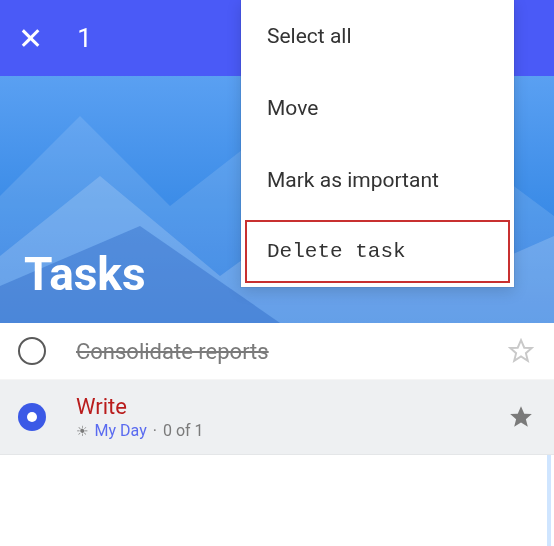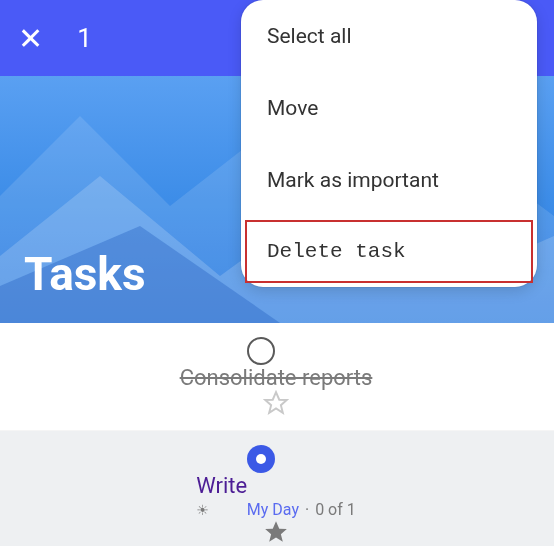--- a/index.html
+++ b/index.html
@@ -5,35 +5,35 @@
   * { box-sizing: border-box; margin: 0; padding: 0; }
   html, body { width: 554px; height: 546px; font-family: -apple-system, BlinkMacSystemFont, "Segoe UI", Roboto, sans-serif; overflow: hidden; background: #fff; }
   .screen { position: relative; width: 554px; height: 546px; }
   .topbar { position: absolute; top: 0; left: 0; right: 0; height: 76px; background: #4a5af7; display: flex; align-items: center; padding-left: 18px; color: #fff; }
   .close-x { font-size: 30px; font-weight: 400; margin-right: 34px; }
   .sel-count { font-size: 26px; font-weight: 400; }
   .hero { position: absolute; top: 76px; left: 0; right: 0; height: 247px; background: linear-gradient(180deg, #5aa0f2 0%, #3d8de8 50%, #2a7ae0 100%); overflow: hidden; }
   .hero svg { position: absolute; bottom: 0; left: 0; }
   .hero-title { position: absolute; left: 24px; bottom: 22px; color: #fff; font-size: 46px; font-weight: 700; }
   .list { position: absolute; top: 323px; left: 0; right: 0; background: #fff; }
-  .row { display: flex; align-items: center; padding: 14px 20px 14px 18px; border-bottom: 1px solid rgba(0,0,0,0.04); flex-direction: column; }
+  .row { display: flex; align-items: center; padding: 14px 20px 14px 18px; border-bottom: 1px solid rgba(0,0,0,0.04); }
   .row.selected { background: #eef0f2; }
   .circle { width: 28px; height: 28px; border: 2.5px solid #5a5a5a; border-radius: 50%; flex-shrink: 0; margin-right: 30px; }
   .radio-sel { width: 28px; height: 28px; border-radius: 50%; background: #3b59e6; flex-shrink: 0; margin-right: 30px; display: flex; align-items: center; justify-content: center; }
   .radio-sel::after { content: ""; width: 10px; height: 10px; background: #fff; border-radius: 50%; }
   .row-text { flex: 1; }
   .title-strk { font-size: 22px; color: #7a7a7a; text-decoration: line-through; }
-  .title-norm { font-size: 22px; color: #4c1d95; }
+  .title-norm { font-size: 22px; color: #b91c1c; }
   .sub { font-size: 16px; color: #7a7a7a; margin-top: 2px; display: flex; align-items: center; gap: 6px; }
-  .sub .myday { color: #5a6bf0; margin-left: 32px; }
+  .sub .myday { color: #5a6bf0; }
   .sun { font-size: 14px; color: #7a7a7a; }
   .star-o { color: #c9c9c9; }
   .star-f { color: #7a7a7a; }
   .star-o svg, .star-f svg { width: 26px; height: 26px; display: block; }
-  .menu { position: absolute; top: 0; left: 241px; width: 296px; background: #fff; box-shadow: 0 4px 14px rgba(0,0,0,0.15), 0 0 0 1px rgba(0,0,0,0.05); border-radius: 22px; }
+  .menu { position: absolute; top: 0; left: 241px; width: 273px; background: #fff; box-shadow: 0 4px 14px rgba(0,0,0,0.15), 0 0 0 1px rgba(0,0,0,0.05); }
   .menu-item { padding: 24px 26px; font-size: 21px; color: #333; }
   .menu-item.hl { outline: 2px solid #c83030; outline-offset: -6px; font-family: Liberation Mono, monospace; }
   .vline { position: absolute; top: 0; right: 3px; width: 4px; height: 546px; background: #cfe5ff; }
 </style>
 </head>
 <body>
 
 <div class="screen">
   <div class="vline"></div>
 

